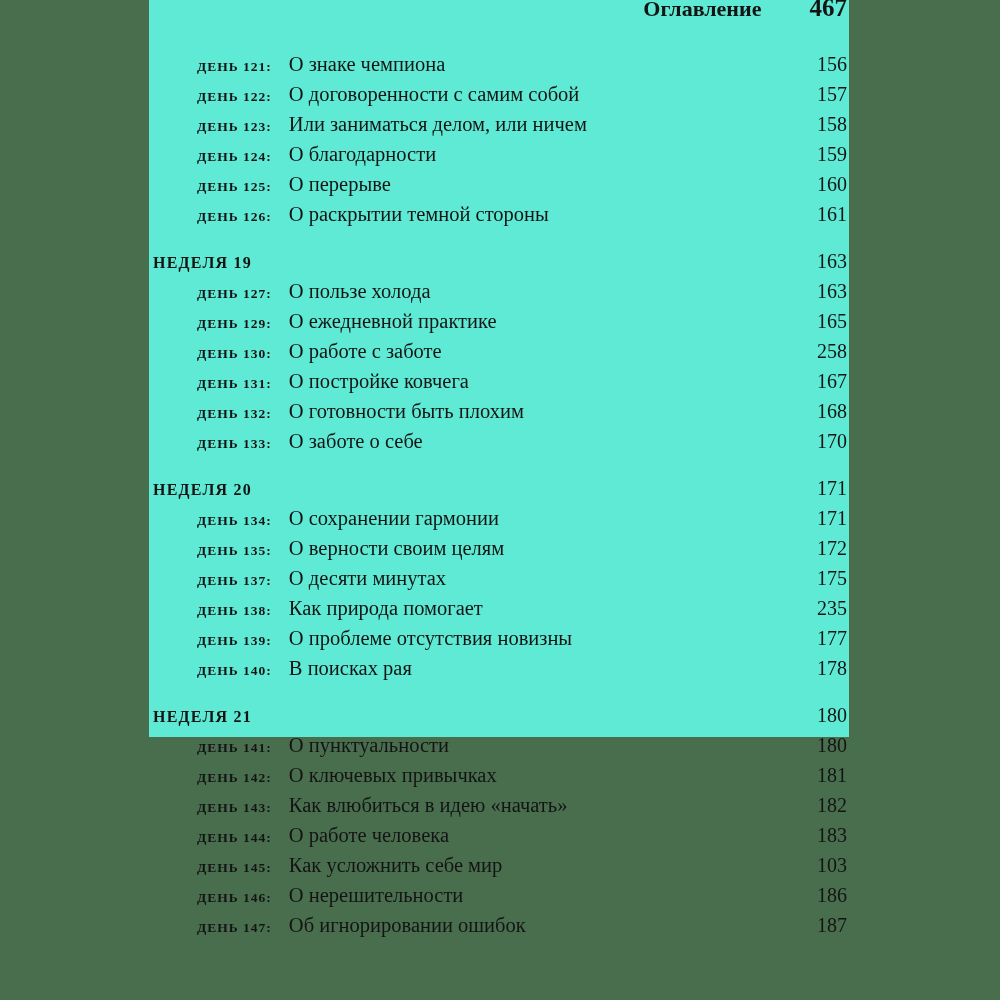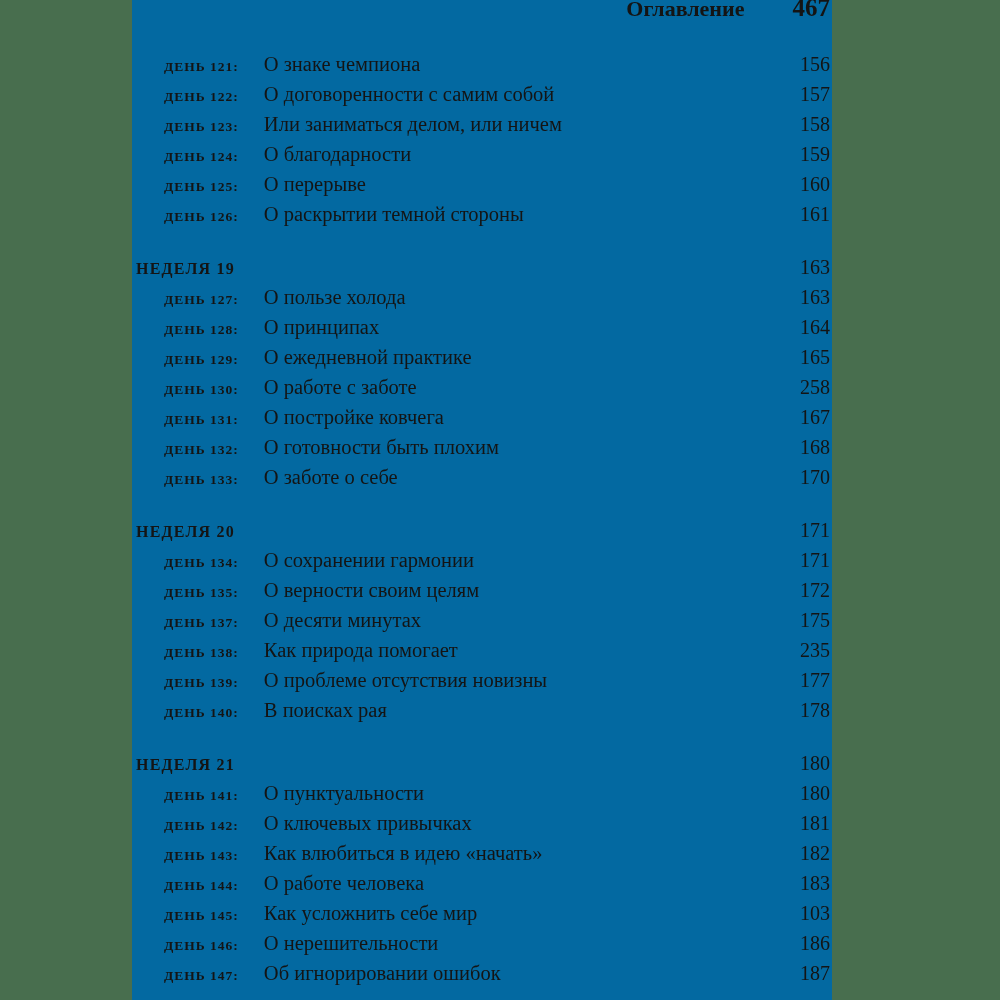--- a/index.html
+++ b/index.html
@@ -6,25 +6,25 @@
     margin: 0;
     padding: 0;
     width: 1000px;
     height: 1000px;
     overflow: hidden;
     background: #486e4e;
     font-family: "Liberation Serif", "DejaVu Serif", serif;
   }
   .page {
     position: absolute;
-    left: 132px;
+    left: 149px;
     top: 0;
     width: 700px;
-    height: 1000px;
-    background: #0369a1;
+    height: 737px;
+    background: #5eead4;
     color: #141414;
     box-sizing: border-box;
   }
   .header {
     display: flex;
     justify-content: flex-end;
     align-items: baseline;
     line-height: 26px;
     margin-top: -5px;
     padding-right: 2px;
@@ -41,35 +41,35 @@
   .toc { margin-top: 27px; }
   .row {
     display: flex;
     align-items: baseline;
     height: 30px;
     line-height: 30px;
     padding-left: 4px;
     padding-right: 2px;
     white-space: nowrap;
   }
-  .week-row { margin-top: 23px; }
+  .week-row { margin-top: 17px; }
   .week-label {
     font-weight: bold;
     font-size: 16px;
     letter-spacing: 1.2px;
   }
-  .day-row { padding-left: 32px; }
+  .day-row { padding-left: 48px; }
   .day-label {
     font-weight: bold;
     font-size: 13.5px;
     letter-spacing: 1px;
   }
   .day-title {
     font-size: 20.5px;
-    margin-left: 25px;
+    margin-left: 17px;
   }
   .spacer { flex: 1; }
   .pagenum { font-size: 20px; }
 </style>
 </head>
 <body>
 
 <div class="page">
   <div class="header">
     <span class="header-title">Оглавление</span>
@@ -117,26 +117,20 @@
         <span class="spacer"></span>
         <span class="pagenum">163</span>
       </div>
       <div class="row day-row">
         <span class="day-label">ДЕНЬ 127:</span>
         <span class="day-title">О пользе холода</span>
         <span class="spacer"></span>
         <span class="pagenum">163</span>
       </div>
       <div class="row day-row">
-        <span class="day-label">ДЕНЬ 128:</span>
-        <span class="day-title">О принципах</span>
-        <span class="spacer"></span>
-        <span class="pagenum">164</span>
-      </div>
-      <div class="row day-row">
         <span class="day-label">ДЕНЬ 129:</span>
         <span class="day-title">О ежедневной практике</span>
         <span class="spacer"></span>
         <span class="pagenum">165</span>
       </div>
       <div class="row day-row">
         <span class="day-label">ДЕНЬ 130:</span>
         <span class="day-title">О работе с заботе</span>
         <span class="spacer"></span>
         <span class="pagenum">258</span>

